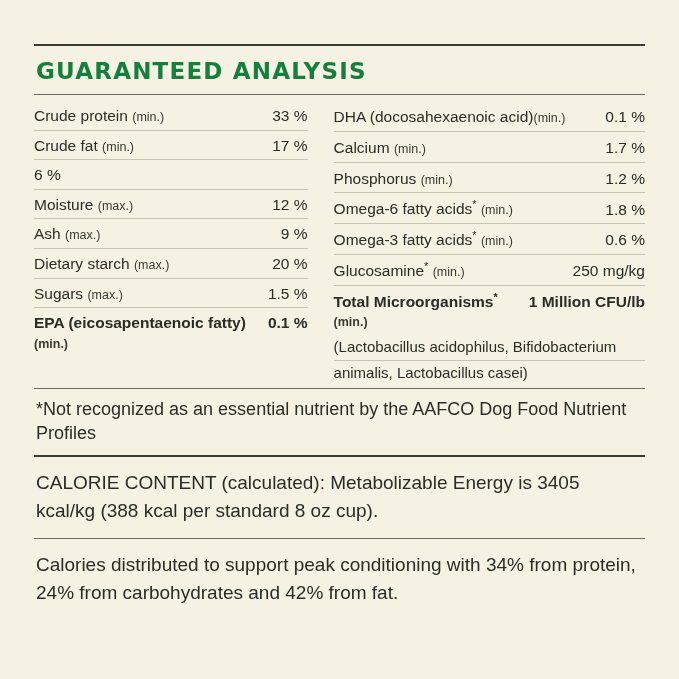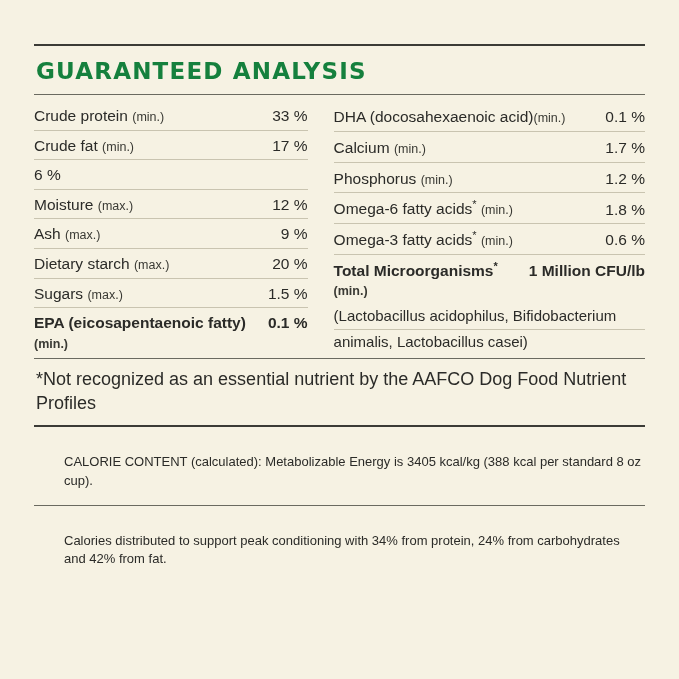--- a/index.html
+++ b/index.html
@@ -83,24 +83,23 @@
   }
   .cont.last { border-bottom: none; }
 
   .footnote {
     font-size: 18px;
     padding: 9px 0 10px 2px;
     line-height: 1.3;
   }
 
   .block {
-    font-size: 13px;
+    font-size: 19px;
     line-height: 1.45;
-    padding: 26px 2px 14px 2px;
-    margin-left: 28px;
+    padding: 12px 2px 14px 2px;
   }
   .spacer-rule { margin-top: 2px; }
 </style>
 </head>
 <body>
 
 <div class="page">
 
   <div class="rule rule-top"></div>
 
@@ -173,20 +172,24 @@
       <div class="row">
         <div class="nm"><span>Omega-6 fatty acids</span><span class="sup">*</span> <span class="qual">(min.)</span></div>
         <div class="val">1.8 %</div>
       </div>
 
       <div class="row">
         <div class="nm"><span>Omega-3 fatty acids</span><span class="sup">*</span> <span class="qual">(min.)</span></div>
         <div class="val">0.6 %</div>
       </div>
 
+      <div class="row">
+        <div class="nm"><span>Glucosamine</span><span class="sup">*</span> <span class="qual">(min.)</span></div>
+        <div class="val">250 mg/kg</div>
+      </div>
 
       <div class="row no-line">
         <div class="nm"><span>Total Microorganisms</span><span class="sup">*</span> <span class="qual">(min.)</span></div>
         <div class="val">1 Million CFU/lb</div>
       </div>
 
       <div class="cont">(Lactobacillus acidophilus, Bifidobacterium</div>
       <div class="cont last">animalis, Lactobacillus casei)</div>
 
     </div>

